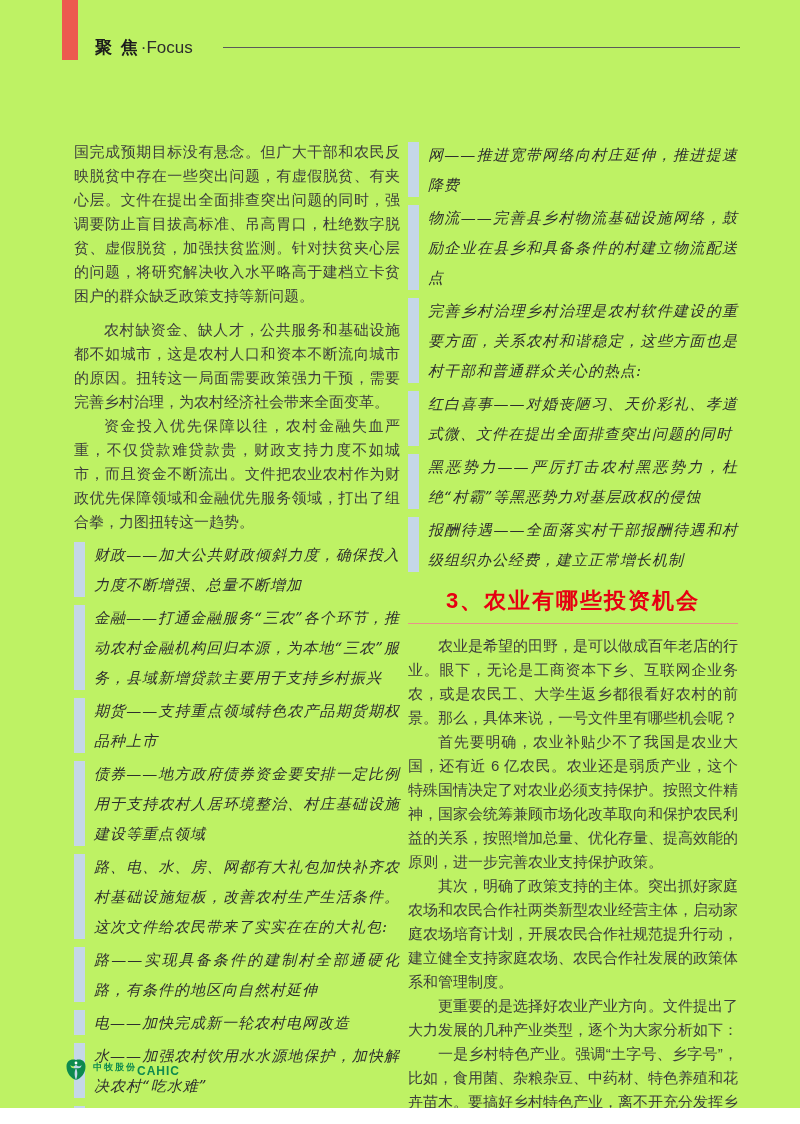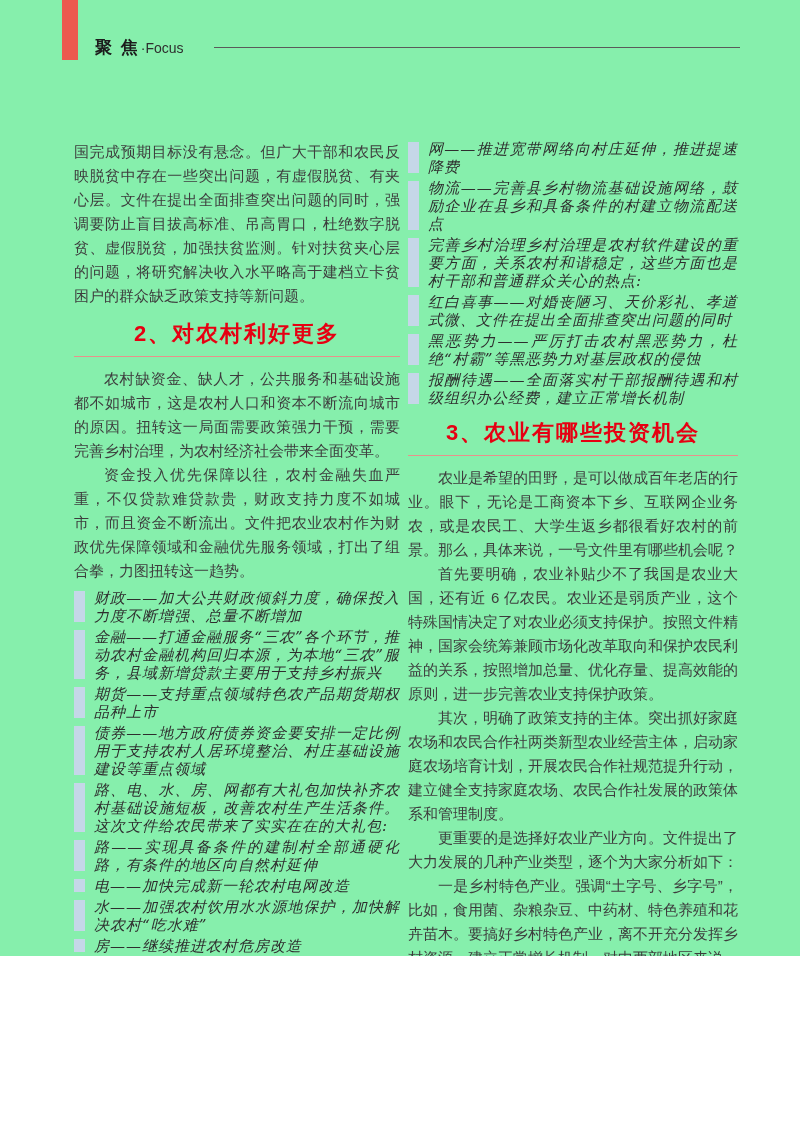--- a/index.html
+++ b/index.html
@@ -1,26 +1,26 @@
 <!DOCTYPE html>
 <html><head>
 <meta charset="utf-8">
 <style>
   html,body { margin:0; padding:0; background:#ffffff; }
   #page {
-    position:relative; width:800px; height:956px; margin:0 auto;
-    background:#86efac; overflow:hidden;
+    position:relative; width:800px; height:1108px; margin:0 auto;
+    background:#bef264; overflow:hidden;
     font-family:"Liberation Sans", sans-serif;
   }
 
   
   .hdr-block { position:absolute; left:62px; top:0; width:16px; height:60px; background:#ec5a4f; }
   .hdr-row { position:absolute; left:95px; top:36px; right:60px; display:flex; align-items:center; }
   .hdr-cn { font-weight:bold; font-size:17px; color:#1c1c1c; letter-spacing:2px; white-space:nowrap; }
-  .hdr-en { font-size:14px; color:#2e2e2e; white-space:nowrap; margin-left:1px; }
+  .hdr-en { font-size:17px; color:#2e2e2e; white-space:nowrap; margin-left:1px; }
   .hdr-line { flex:1; height:1px; background:#5a5a5a; margin-left:30px; }
 
   
   .col { position:absolute; top:140px; }
   #col-left  { left:74px;  width:326px; }
   #col-right { left:408px; width:330px; }
 
   .p-body {
     margin:0; font-size:15px; line-height:24px; color:#3d3d3d;
     text-align:justify; text-indent:2em;
@@ -33,21 +33,21 @@
     margin:0; color:#e60012; font-weight:bold; font-size:22px;
     text-align:center; letter-spacing:2px; line-height:28px;
   }
   .sec-rule { border:none; border-top:1px solid #e8928c; margin:8px 0 0 0; }
   .sec-paras { margin-top:10px; }
 
   .bullets { margin-top:6px; }
   .bullet {
     position:relative; padding-left:20px; margin-bottom:3px;
     font-family:"DejaVu Serif", serif; font-style:italic;
-    font-size:15px; line-height:18px; letter-spacing:1px;
+    font-size:15px; line-height:30px; letter-spacing:1px;
     color:#2e2e2e; text-align:justify;
   }
   .bullet::before {
     content:""; position:absolute; left:0; top:2px; bottom:3px; width:11px;
     background:#c5d7e8;
   }
 
   
   .footer-logo {
     position:absolute; left:64px; top:1058px;
@@ -65,24 +65,20 @@
   <div class="hdr-block"></div>
   <div class="hdr-row">
     <span class="hdr-cn">聚 焦</span>
     <span class="hdr-en">·Focus</span>
     <span class="hdr-line"></span>
   </div>
 
   <div class="col" id="col-left">
     <p class="p-body p-cont">国完成预期目标没有悬念。但广大干部和农民反映脱贫中存在一些突出问题，有虚假脱贫、有夹心层。文件在提出全面排查突出问题的同时，强调要防止盲目拔高标准、吊高胃口，杜绝数字脱贫、虚假脱贫，加强扶贫监测。针对扶贫夹心层的问题，将研究解决收入水平略高于建档立卡贫困户的群众缺乏政策支持等新问题。</p>
 
-    <div class="sec-head">
-      <h2 class="sec-title">2、对农村利好更多</h2>
-      <hr class="sec-rule">
-    </div>
 
     <div class="sec-paras">
       <p class="p-body">农村缺资金、缺人才，公共服务和基础设施都不如城市，这是农村人口和资本不断流向城市的原因。扭转这一局面需要政策强力干预，需要完善乡村治理，为农村经济社会带来全面变革。</p>
       <p class="p-body">资金投入优先保障以往，农村金融失血严重，不仅贷款难贷款贵，财政支持力度不如城市，而且资金不断流出。文件把农业农村作为财政优先保障领域和金融优先服务领域，打出了组合拳，力图扭转这一趋势。</p>
     </div>
 
     <div class="bullets">
       <div class="bullet">财政——加大公共财政倾斜力度，确保投入力度不断增强、总量不断增加</div>
       <div class="bullet">金融——打通金融服务“三农”各个环节，推动农村金融机构回归本源，为本地“三农”服务，县域新增贷款主要用于支持乡村振兴</div>
       <div class="bullet">期货——支持重点领域特色农产品期货期权品种上市</div>

